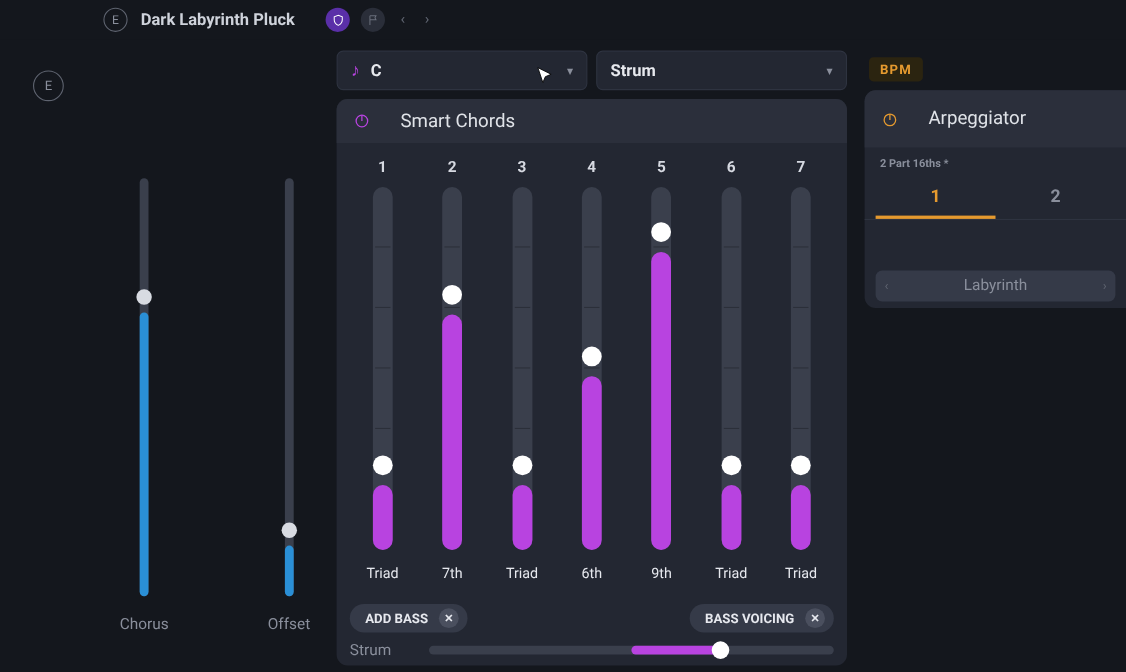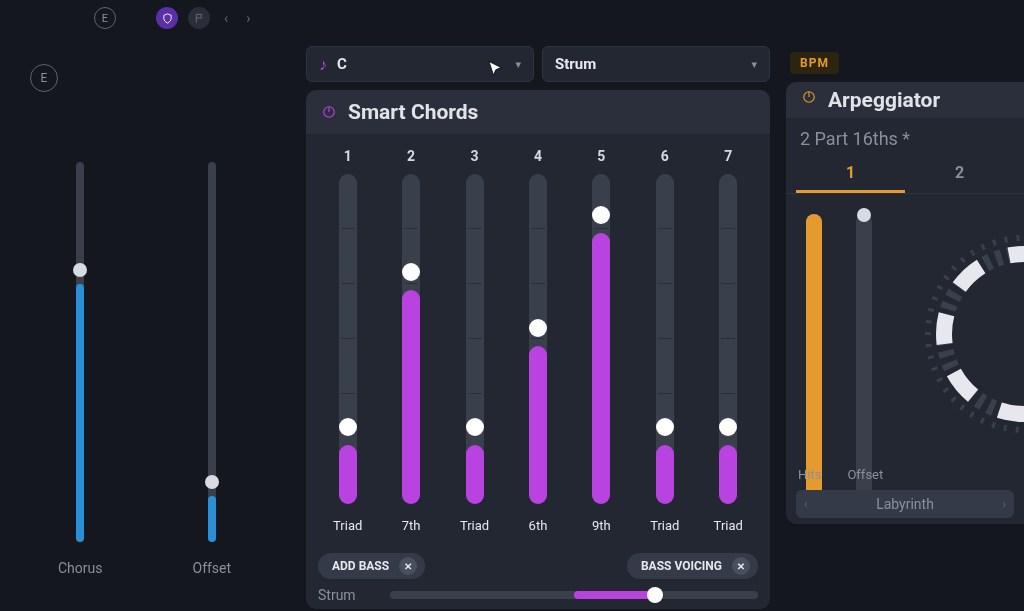--- a/index.html
+++ b/index.html
@@ -28,42 +28,42 @@
   .topbar .chips{margin-left:28px;display:flex;gap:10px;align-items:center;}
   .chip{width:22px;height:22px;border-radius:50%;background:#2a2e39;display:flex;align-items:center;justify-content:center;}
   .chip.purple{background:#5a2fa8;}
   .nav-arrow{color:var(--txt-dim2);font-size:14px;padding:0 4px;}
 
   .main{display:flex;height:575px;}
 
   
   .left{width:300px;padding:28px 18px 10px 30px;position:relative;}
   .left .e-circle{width:28px;height:28px;border:1.5px solid var(--txt-dim2);border-radius:50%;display:flex;align-items:center;justify-content:center;font-size:12px;color:var(--txt-dim);margin-bottom:70px;}
-  .vsliders{display:flex;gap:90px;justify-content:flex-start;padding-left:28px;}
+  .vsliders{display:flex;gap:90px;justify-content:flex-end;padding-left:28px;}
   .vslider{display:flex;flex-direction:column;align-items:center;}
   .vtrack{width:8px;height:380px;background:var(--slider-track);border-radius:4px;position:relative;}
   .vfill{position:absolute;bottom:0;left:0;width:100%;border-radius:4px;}
   .vfill.blue{background:var(--blue);}
   .vthumb{position:absolute;left:50%;transform:translate(-50%,-50%);width:14px;height:14px;border-radius:50%;background:#d8dbe2;}
   .vlabel{margin-top:18px;font-size:14px;color:var(--txt-dim);}
 
   
   .center{width:476px;position:relative;}
   .selectors{display:flex;gap:8px;padding:10px 6px 8px;}
   .sel{flex:1;background:var(--bg-panel);border-radius:6px;height:36px;display:flex;align-items:center;padding:0 12px;border:1px solid #2e3340;}
   .sel .music-icon{color:var(--accent);margin-right:10px;}
   .sel .label{font-size:15px;font-weight:700;color:#e7e9ee;}
   .sel .chev{margin-left:auto;color:var(--txt-dim);font-size:11px;}
   .cursor{position:absolute;left:186px;top:24px;font-size:16px;color:#fff;pointer-events:none;z-index:10;}
 
   .panel{background:var(--bg-panel);border-radius:10px;margin:0 6px;padding:0 0 6px;}
   .panel-head{display:flex;align-items:center;padding:10px 14px;border-radius:10px 10px 0 0;background:var(--bg-header);}
   .pwr{width:18px;height:18px;border-radius:50%;display:flex;align-items:center;justify-content:center;margin-right:10px;}
   .pwr svg{width:14px;height:14px;}
-  .panel-title{font-weight:700;font-size:21px;}
+  .panel-title{font-weight:400;font-size:17px;margin-left:16px;}
 
   .chord-grid{display:flex;justify-content:space-around;padding:14px 10px 12px;gap:0;}
   .chord-col{display:flex;flex-direction:column;align-items:center;width:60px;}
   .col-num{font-size:14px;font-weight:700;color:#d6d9e1;margin-bottom:10px;}
   .col-track{width:18px;height:330px;background:var(--slider-track);border-radius:9px;position:relative;overflow:visible;}
   .col-fill{position:absolute;bottom:0;left:0;width:100%;background:var(--accent-fill);border-radius:9px;}
   .col-thumb{position:absolute;left:50%;transform:translate(-50%,-50%);width:18px;height:18px;border-radius:50%;background:#fff;}
   .col-ticks{position:absolute;left:0;width:100%;height:100%;pointer-events:none;}
   .tick{position:absolute;left:2px;right:2px;height:1px;background:rgba(0,0,0,.25);}
   .col-label{margin-top:14px;font-size:13px;color:#e6e8ee;}
@@ -75,22 +75,22 @@
   .strum-label{font-size:14px;color:var(--txt-dim);min-width:46px;}
   .hslider{flex:1;height:14px;position:relative;}
   .htrack{position:absolute;left:0;right:0;top:50%;transform:translateY(-50%);height:8px;background:var(--slider-track);border-radius:4px;}
   .hfill{position:absolute;left:0;top:50%;transform:translateY(-50%);height:8px;background:var(--accent-fill);border-radius:4px;}
   .hthumb{position:absolute;top:50%;transform:translate(-50%,-50%);width:16px;height:16px;border-radius:50%;background:#fff;}
 
   
   .right{flex:1;padding:10px 0 10px 10px;overflow:hidden;}
   .bpm{background:#2b2410;color:var(--orange);font-size:12px;font-weight:700;padding:4px 10px;border-radius:4px;display:inline-block;margin:6px 0 8px 4px;letter-spacing:1px;}
   .arp{background:var(--bg-panel);border-radius:10px 0 0 10px;padding:0 0 6px;}
-  .arp-head{display:flex;align-items:flex-start;padding:6px 14px;background:var(--bg-header);border-radius:10px 0 0 0;}
-  .arp-sub{padding:10px 14px 6px;color:var(--txt-dim);font-size:18px;}
+  .arp-head{display:flex;align-items:flex-end;padding:16px 14px;background:var(--bg-header);border-radius:10px 0 0 0;}
+  .arp-sub{padding:10px 14px 6px;color:var(--txt-dim);font-size:10px;font-weight:bold;}
   .tabs{display:flex;border-bottom:1px solid #2e3340;padding:0 10px;}
   .tab{flex:1;text-align:center;padding:8px 0;font-weight:700;color:var(--txt-dim);}
   .tab.active{color:var(--orange);border-bottom:3px solid var(--orange);}
   .dial-wrap{position:relative;height:250px;}
   .hits-slider{position:absolute;left:20px;top:20px;width:16px;height:290px;background:var(--slider-track);border-radius:8px;}
   .hits-fill{position:absolute;left:0;bottom:0;width:100%;background:var(--orange);border-radius:8px;}
   .offset-slider{position:absolute;left:70px;top:20px;width:16px;height:290px;background:var(--slider-track);border-radius:8px;}
   .offset-thumb{position:absolute;left:50%;transform:translate(-50%,-50%);width:14px;height:14px;border-radius:50%;background:#d8dbe2;}
   .dial{position:absolute;right:-110px;top:30px;width:220px;height:220px;}
   .dial svg{width:100%;height:100%;}
@@ -104,20 +104,21 @@
   .swing-track{flex:1;height:8px;background:var(--slider-track);border-radius:4px;position:relative;}
   .swing-fill{position:absolute;left:0;top:0;height:100%;background:var(--orange);border-radius:4px;}
 </style>
 </head>
 <body>
 
 <div class="app">
 
   <div class="topbar">
     <span class="e-badge">E</span>
+    <span class="preset">Dark Labyrinth Pluck</span>
     <span class="chips">
       <span class="chip purple">
         <svg width="11" height="11" viewBox="0 0 24 24" fill="none">
             <path d="M12 2l8 3v6c0 5-3.5 9-8 11-4.5-2-8-6-8-11V5l8-3z" stroke="#fff" stroke-width="2"></path>
           </svg>
       </span>
       <span class="chip">
         <svg width="11" height="11" viewBox="0 0 24 24" fill="none">
             <path d="M5 3v18M5 3h12l-2 4 2 4H5" stroke="#6a6f7c" stroke-width="2"></path>
           </svg>
@@ -316,40 +317,20 @@
                 <line x1="12" y1="3" x2="12" y2="12" stroke="#e59a2f" stroke-width="2"></line>
               </svg>
           </span>
           <span class="panel-title">Arpeggiator</span>
         </div>
         <div class="arp-sub">2 Part 16ths *</div>
         <div class="tabs">
           <div class="tab active">1</div>
           <div class="tab">2</div>
         </div>
-        <div class="dial-wrap">
-          <div class="hits-slider">
-            <div class="hits-fill" id="hits-fill" style="height: 100%;"></div>
-          </div>
-          <div class="offset-slider">
-            <div class="offset-thumb" id="offset-thumb" style="bottom: calc(95% + 0px);"></div>
-          </div>
-          <div class="mini-labels">
-            <span>Hits</span>
-            <span>Offset</span>
-          </div>
-          <div class="dial">
-            <svg viewBox="0 0 220 220">
-              <circle cx="110" cy="110" r="96" stroke="#3a3f4c" stroke-width="6" fill="none" stroke-dasharray="3 9"></circle>
-              <circle cx="110" cy="110" r="80" stroke="#3a3f4c" stroke-width="16" fill="none" stroke-dasharray="6 6"></circle>
-              <circle cx="110" cy="110" r="80" stroke="#e6e8ee" stroke-width="16" fill="none" stroke-dasharray="6 6" stroke-dashoffset="0" pathLength="100" style="stroke-dasharray:6 6;"></circle>
-            </svg>
-            
-          </div>
-        </div>
         <div class="arp-bottom">
           <div class="sel2">
             <span class="l">‹</span>
             <span>Labyrinth</span>
             <span class="r">›</span>
           </div>
         </div>
       </div>
     </div>
 

